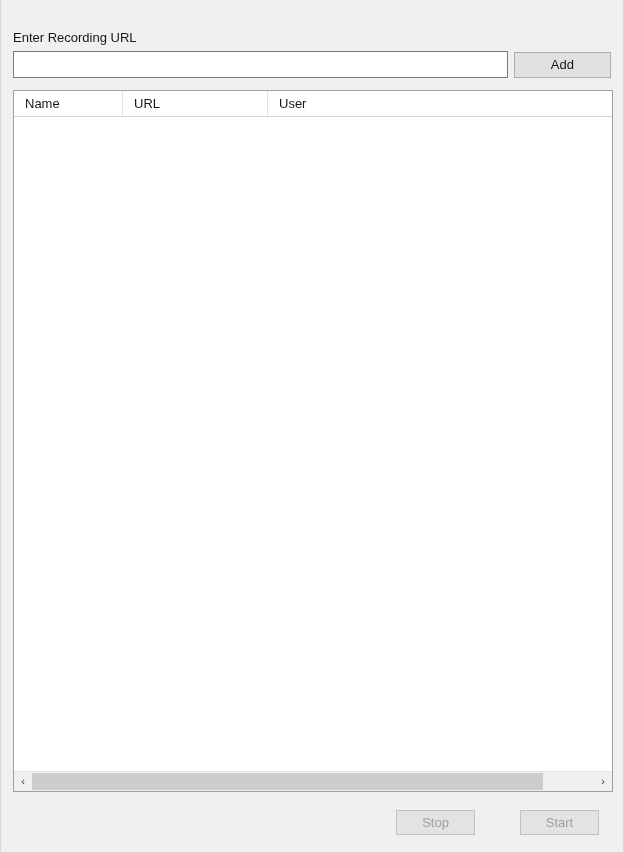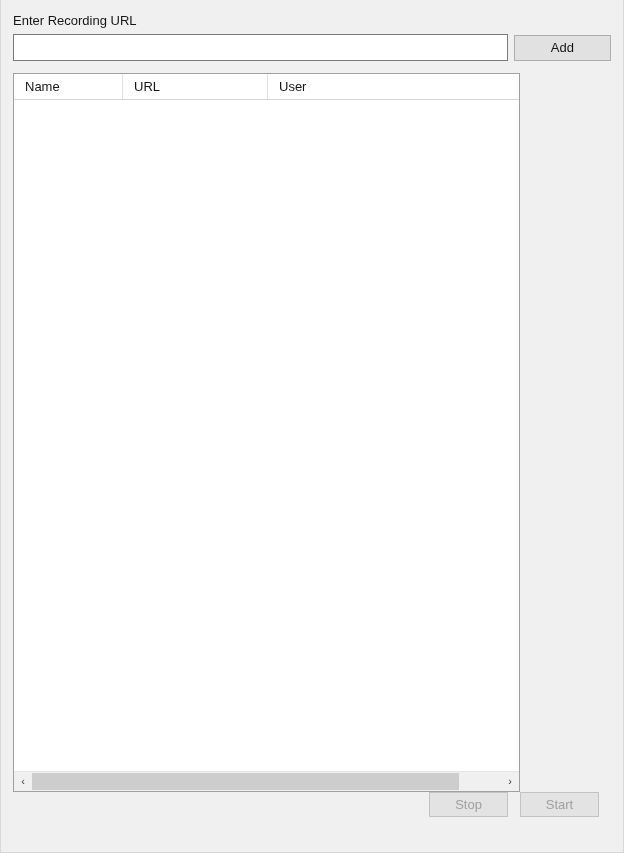--- a/index.html
+++ b/index.html
@@ -91,20 +91,21 @@
 
   
   .content {
     flex: 1 1 auto;
     background: #f0f0f0;
     position: relative;
     display: flex;
     flex-direction: column;
     padding: 0 12px;
     box-sizing: border-box;
+    margin-top: 17px;
   }
 
   .label {
     font-size: 13px;
     color: #161616;
     margin-top: 13px;
     margin-bottom: 6px;
     line-height: 15px;
   }
 
@@ -172,21 +173,21 @@
   .table-area {
     margin-top: 12px;
     margin-bottom: 0;
     flex: 1 1 auto;
     box-sizing: border-box;
     background: #fdba74;
     border: 1px solid #a0a0a0;
     display: flex;
     flex-direction: column;
     position: relative;
-    width: 507px;
+    width: 600px;
   }
   .table-head {
     display: flex;
     height: 25px;
     min-height: 25px;
     background: #ffffff;
     border-bottom: 1px solid #d6d6d6;
   }
   .th {
     box-sizing: border-box;
@@ -247,24 +248,25 @@
     width: 91%;
     background: #cdcdcd;
   }
 
   
   .footer {
     height: 60px;
     min-height: 60px;
     background: #f0f0f0;
     display: flex;
-    align-items: flex-start;
+    align-items: center;
     justify-content: flex-end;
     padding-right: 12px;
     box-sizing: border-box;
+    gap: 33px;
   }
   .btn.footer-btn {
     width: 79px;
     height: 25px;
     margin-left: 12px;
   }
 </style>
 </head>
 <body>
 

